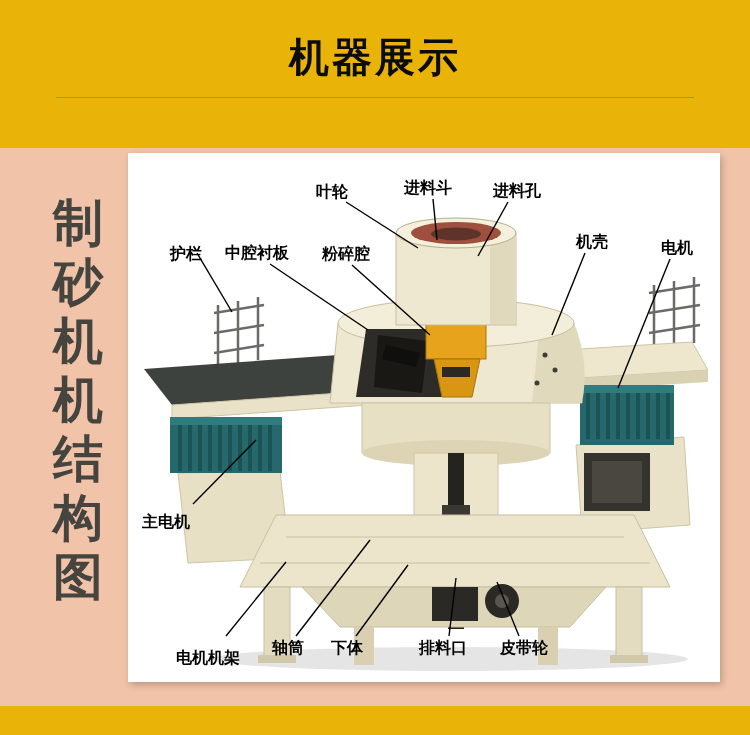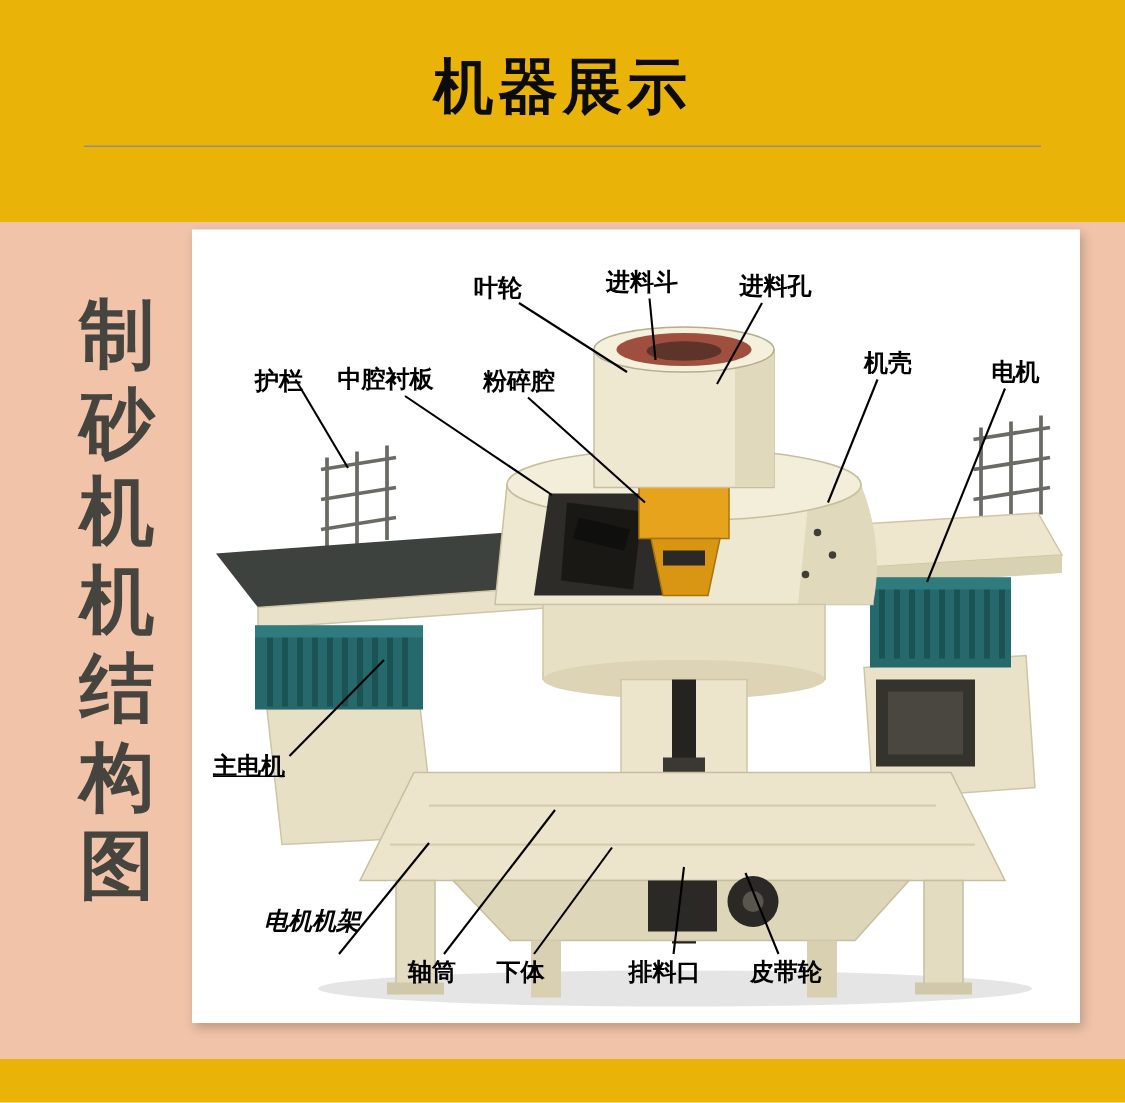--- a/index.html
+++ b/index.html
@@ -189,21 +189,21 @@
 
   <div>
       <div class="part-label" style="left: 332px; top: 182px;">叶轮</div>
       <div class="part-label" style="left: 428px; top: 178px; text-align: right;">进料斗</div>
       <div class="part-label" style="left: 517px; top: 181px;">进料孔</div>
       <div class="part-label" style="left: 186px; top: 244px;">护栏</div>
       <div class="part-label" style="left: 257px; top: 243px;">中腔衬板</div>
       <div class="part-label" style="left: 346px; top: 244px;">粉碎腔</div>
       <div class="part-label" style="left: 592px; top: 232px;">机壳</div>
       <div class="part-label" style="left: 677px; top: 238px;">电机</div>
-      <div class="part-label" style="left: 166px; top: 501px; text-decoration: underline;">主电机</div>
-      <div class="part-label" style="left: 208px; top: 604px; font-style: italic;">电机机架</div>
+      <div class="part-label" style="left: 166px; top: 512px;">主电机</div>
+      <div class="part-label" style="left: 208px; top: 648px;">电机机架</div>
       <div class="part-label" style="left: 288px; top: 638px;">轴筒</div>
       <div class="part-label" style="left: 347px; top: 638px;">下体</div>
       <div class="part-label" style="left: 443px; top: 638px;">排料口</div>
       <div class="part-label" style="left: 524px; top: 638px;">皮带轮</div>
     </div>
 
 </div>
 
 </body></html>

